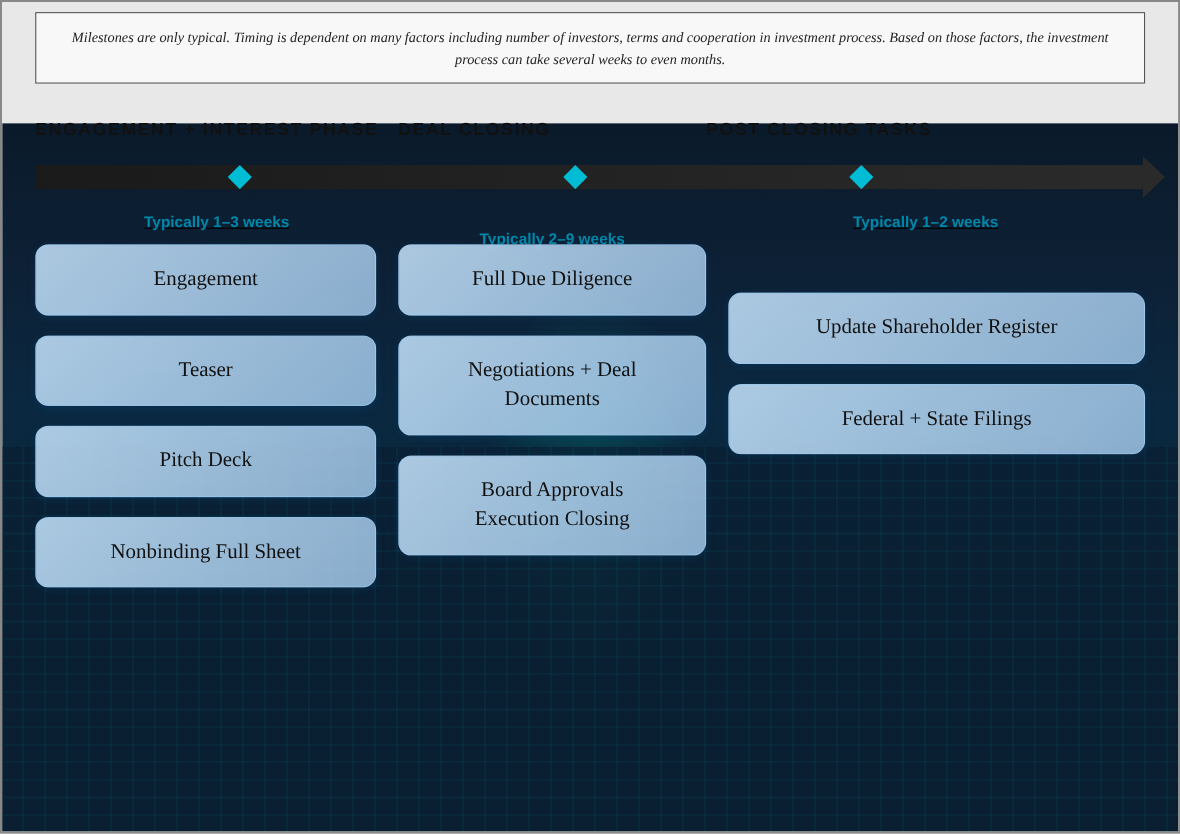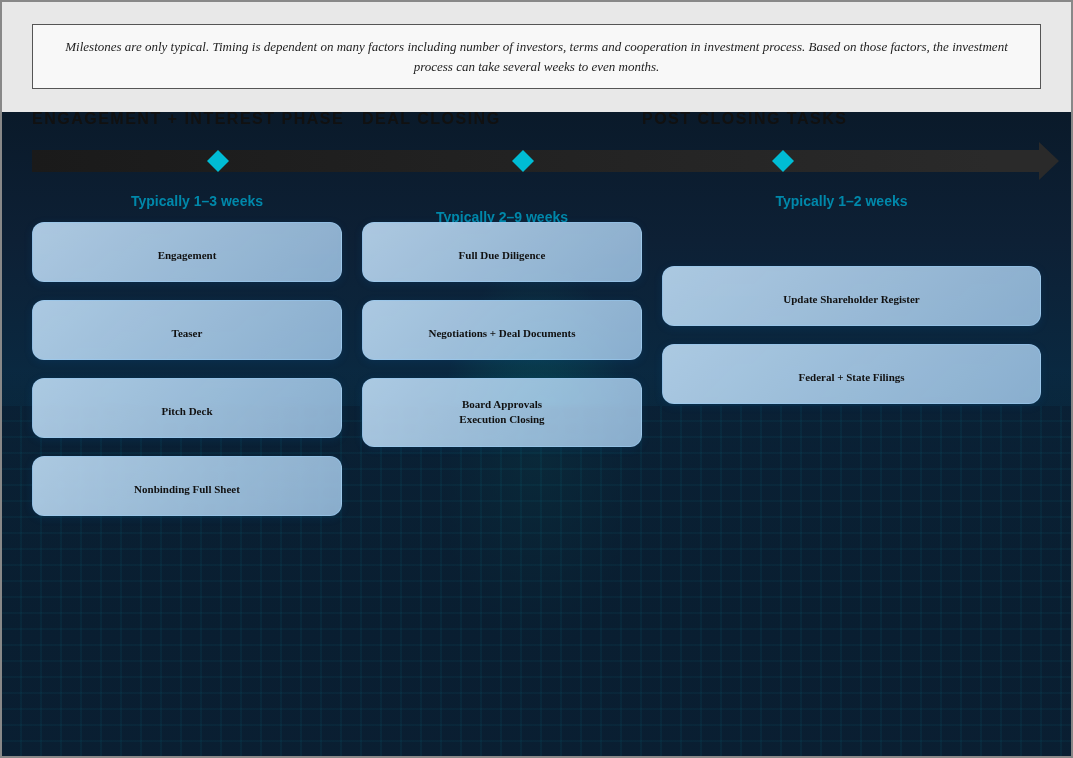--- a/index.html
+++ b/index.html
@@ -85,21 +85,21 @@
         ),
         repeating-linear-gradient(0deg,
           transparent 0px, transparent 14px,
           rgba(0,180,200,0.05) 14px, rgba(0,180,200,0.05) 16px
         );
     }
 
     
     .notice-box {
       position: absolute;
-      top: 22px;
+      top: 9px;
       left: 30px;
       right: 30px;
       border: 1.5px solid #555;
       background: #f8f8f8;
       padding: 12px 20px;
       text-align: center;
       font-size: 13px;
       font-style: italic;
       color: #222;
       line-height: 1.5;
@@ -171,20 +171,21 @@
 
     
     .timing-row {
       position: absolute;
       top: 175px;
       left: 30px;
       right: 30px;
       display: flex;
       align-items: center;
       z-index: 10;
+      text-decoration: underline;
     }
 
     .timing-label {
       font-size: 14px;
       font-weight: bold;
       color: #0088aa;
       font-family: Arial, sans-serif;
       text-align: center;
     }
 
@@ -213,31 +214,30 @@
     .col-1 { flex: 0 0 310px; }
     .col-2 { flex: 0 0 280px; }
     .col-3 { flex: 1; margin-top: 44px; }
 
     .card {
       background: linear-gradient(135deg, rgba(200,230,255,0.85) 0%, rgba(180,220,255,0.75) 100%);
       border: 1.5px solid rgba(150,200,240,0.6);
       border-radius: 12px;
       padding: 18px 20px;
       text-align: center;
-      font-size: 11px;
+      font-size: 19px;
       color: #111;
       font-family: Georgia, serif;
       box-shadow: 0 2px 8px rgba(0,100,180,0.15);
       backdrop-filter: blur(2px);
       min-height: 60px;
       display: flex;
       align-items: flex-end;
       justify-content: center;
       line-height: 1.4;
-      font-weight: bold;
     }
   </style>
 </head>
 <body>
 
 <div class="slide-container">
 
   <div class="bg-city">
     <div class="city-glow"></div>
     <div class="buildings"></div>

